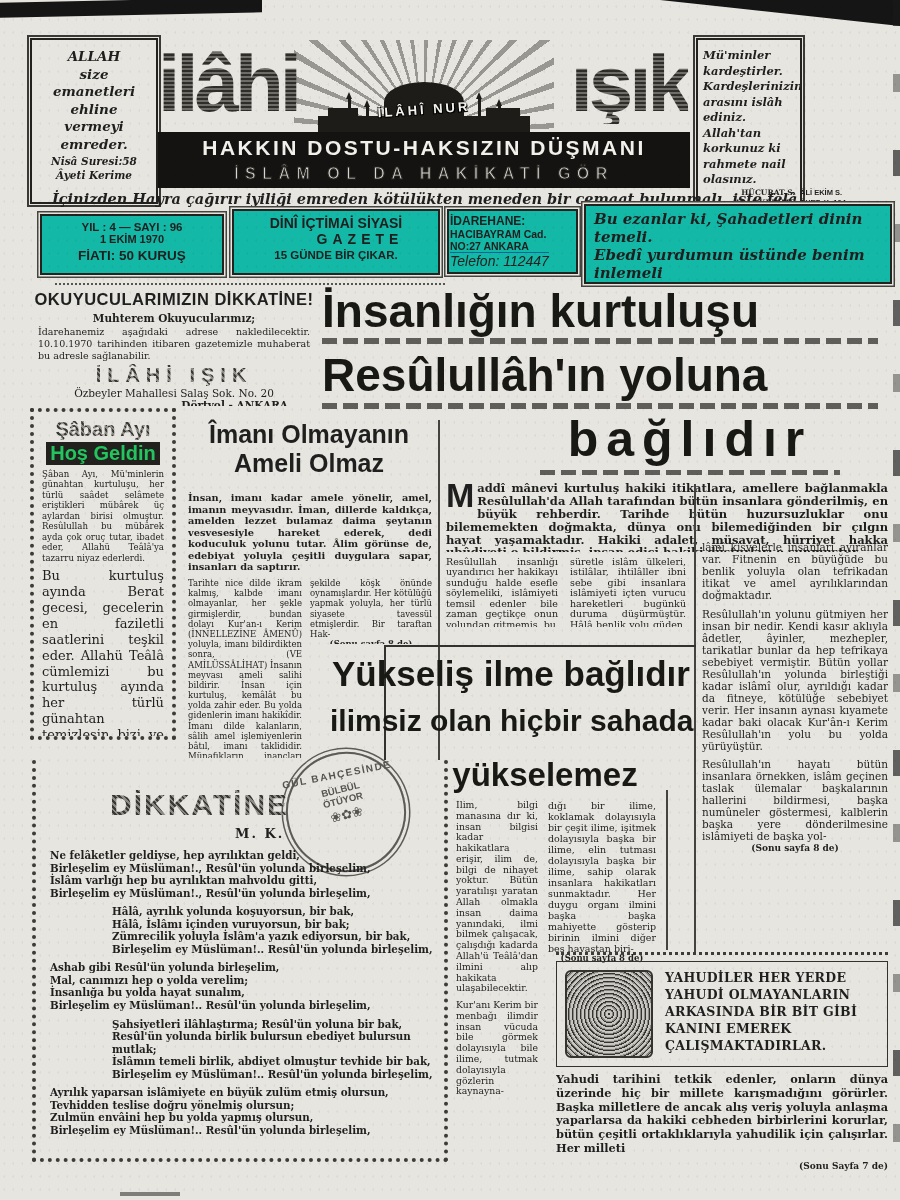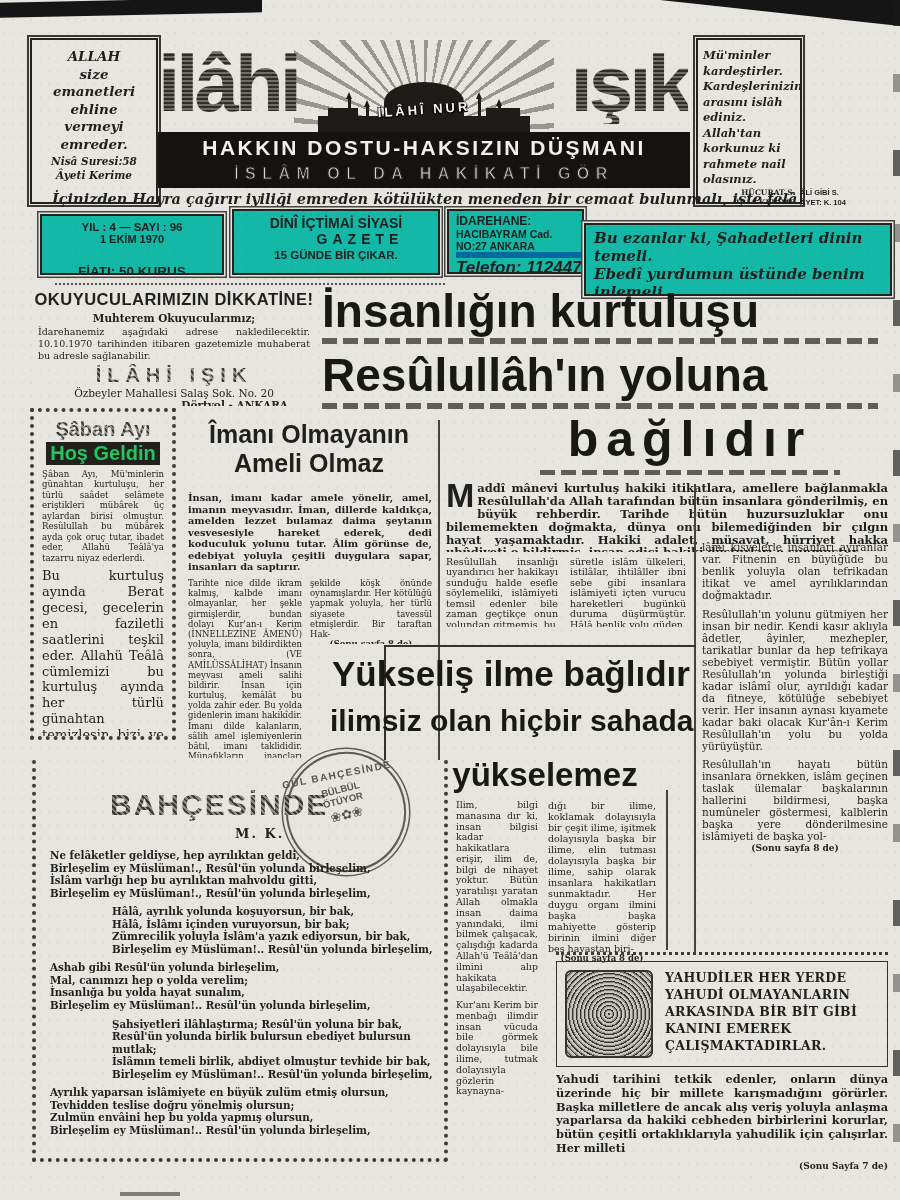--- a/index.html
+++ b/index.html
@@ -89,41 +89,41 @@
   </div>
 
   <div class="abs vbox serif hide" style="left:696px;top:38px;width:92px;height:146px;font-size:11.5px;text-align:left;line-height:1.35;">
     <div>Mü'minler kardeştirler. Kardeşlerinizin arasını islâh ediniz. Allah'tan korkunuz ki rahmete nail olasınız.</div>
     <div style="font-size:7.5px;font-style:normal;text-align:right;">HÜCURAT S.</div>
     <div style="font-size:7.5px;font-style:normal;text-align:right;">10. A.KERİME</div>
   </div>
 
   <div class="abs serif b i hide" style="left:52px;top:190px;width:745px;height:22px;font-size:14.5px;white-space:nowrap;">İçinizden Hayra çağırır iyiliği emreden kötülükten meneden bir cemaat bulunmalı, işte felâh bulanlar onlardır</div>
   <div class="abs sans b" style="left:800px;top:188px;width:72px;font-size:7.5px;line-height:1.3;">
-    <div>ÂLİ GİBİ S.</div>
+    <div>ÂLİ EKİM S.</div>
     <div>ÂYET: K. 104</div>
   </div>
 
   <div class="abs ib sans hide" style="left:40px;top:214px;width:180px;height:52px;padding-top:5px;">
     <div style="font-size:11.5px;font-weight:bold;">YIL : 4 — SAYI : 96</div>
     <div style="font-size:11px;font-weight:bold;">1 EKİM 1970</div>
-    <div style="font-size:13.5px;font-weight:900;margin-top:19px;">FİATI: 50 KURUŞ</div>
+    <div style="font-size:13.5px;font-weight:900;margin-top:3px;">FİATI: 50 KURUŞ</div>
   </div>
   <div class="abs ib sans hide" style="left:232px;top:209px;width:204px;height:58px;padding-top:4px;">
     <div style="font-size:14px;font-weight:900;">DİNÎ İÇTİMAİ SİYASİ</div>
     <div style="font-size:14px;font-weight:900;letter-spacing:5px;margin-left:48px;">GAZETE</div>
     <div style="font-size:11.5px;font-weight:bold;margin-top:2px;">15 GÜNDE BİR ÇIKAR.</div>
   </div>
-  <div class="abs ib sans hide" style="left:447px;top:209px;width:126px;height:58px;padding-top:3px;text-align:left;padding-left:7px;">
+  <div class="abs ib sans hide" style="left:447px;top:209px;width:126px;height:58px;padding-top:3px;text-align:left;padding-left:1px;">
     <div style="font-size:12px;font-weight:900;">İDAREHANE:</div>
     <div style="font-size:10.5px;font-weight:bold;">HACIBAYRAM Cad.</div>
     <div style="font-size:10.5px;font-weight:bold;">NO:27 ANKARA</div>
-    <div style="font-size:17px;font-weight:bold;font-style:italic;border-top:6px solid #0369a1;display:inline-block;">Telefon: 112447</div>
-  </div>
-  <div class="abs ib serif i hide" style="left:584px;top:204px;width:288px;height:64px;text-align:left;padding:4px 8px 1px 8px;margin-top:19px;">
+    <div style="font-size:14px;font-weight:normal;font-style:italic;border-top:1px solid #0369a1;display:inline-block;">Telefon: 112447</div>
+  </div>
+  <div class="abs ib serif i hide" style="left:584px;top:204px;width:288px;height:64px;text-align:left;padding:4px 8px 8px 8px;">
     <div style="font-size:15px;font-weight:bold;">Bu ezanlar ki, Şahadetleri dinin temeli.</div>
     <div style="font-size:15px;font-weight:bold;">Ebedî yurdumun üstünde benim inlemeli</div>
 
   </div>
 
   <div class="abs" style="left:55px;top:283px;width:390px;border-top:2px dotted #55544f;"></div>
 
   <div class="abs ctr hide" style="left:30px;top:290px;width:288px;height:116px;">
     <div class="small-caps-head" style="font-size:16.5px;letter-spacing:.5px;">OKUYUCULARIMIZIN DİKKATİNE!</div>
     <div class="serif b" style="font-size:10.5px;margin-top:3px;">Muhterem Okuyucularımız;</div>
@@ -191,21 +191,21 @@
   <div class="abs vrule" style="left:666px;top:790px;height:160px;width:1.5px;"></div>
 
   <div class="abs stamp ctr sans" style="left:286px;top:752px;width:116px;height:116px;">
     <div style="font-size:10px;font-weight:bold;letter-spacing:1.5px;margin-top:14px;transform:rotate(3deg);">GÜL BAHÇESİNDE</div>
     <div style="font-size:9.5px;font-weight:900;margin-top:4px;">BÜLBÜL</div>
     <div style="font-size:9.5px;font-weight:900;">ÖTÜYOR</div>
     <div style="font-size:13px;margin-top:2px;">❀✿❀</div>
   </div>
 
   <div class="abs hide" style="left:32px;top:760px;width:416px;height:402px;border-left:4px dotted #3d3c38;border-right:4px dotted #3d3c38;border-bottom:4px dotted #3d3c38;padding:4px 0 0 14px;box-sizing:border-box;">
-    <div class="sans halftone" style="font-size:30px;font-weight:900;letter-spacing:2px;margin:24px 0 0 60px;">BAHÇESİNDE</div>
+    <div class="sans halftone" style="font-size:30px;font-weight:900;letter-spacing:2px;margin:24px 0 0 60px;">DİKKATİNE</div>
     <div class="serif b" style="font-size:13px;margin:4px 0 8px 185px;letter-spacing:2px;">M. K.</div>
     <div class="serif b" style="font-size:10.3px;line-height:1.22;">
       <div>Ne felâketler geldiyse, hep ayrılıktan geldi,</div>
       <div>Birleşelim ey Müslüman!., Resûl'ün yolunda birleşelim,</div>
       <div>İslâm varlığı hep bu ayrılıktan mahvoldu gitti,</div>
       <div>Birleşelim ey Müslüman!., Resûl'ün yolunda birleşelim,</div>
     </div>
     <div class="serif b" style="font-size:10.3px;line-height:1.22;margin:6px 0 0 62px;">
       <div>Hâlâ, ayrılık yolunda koşuyorsun, bir bak,</div>
       <div>Hâlâ, İslâmı içinden vuruyorsun, bir bak;</div>

